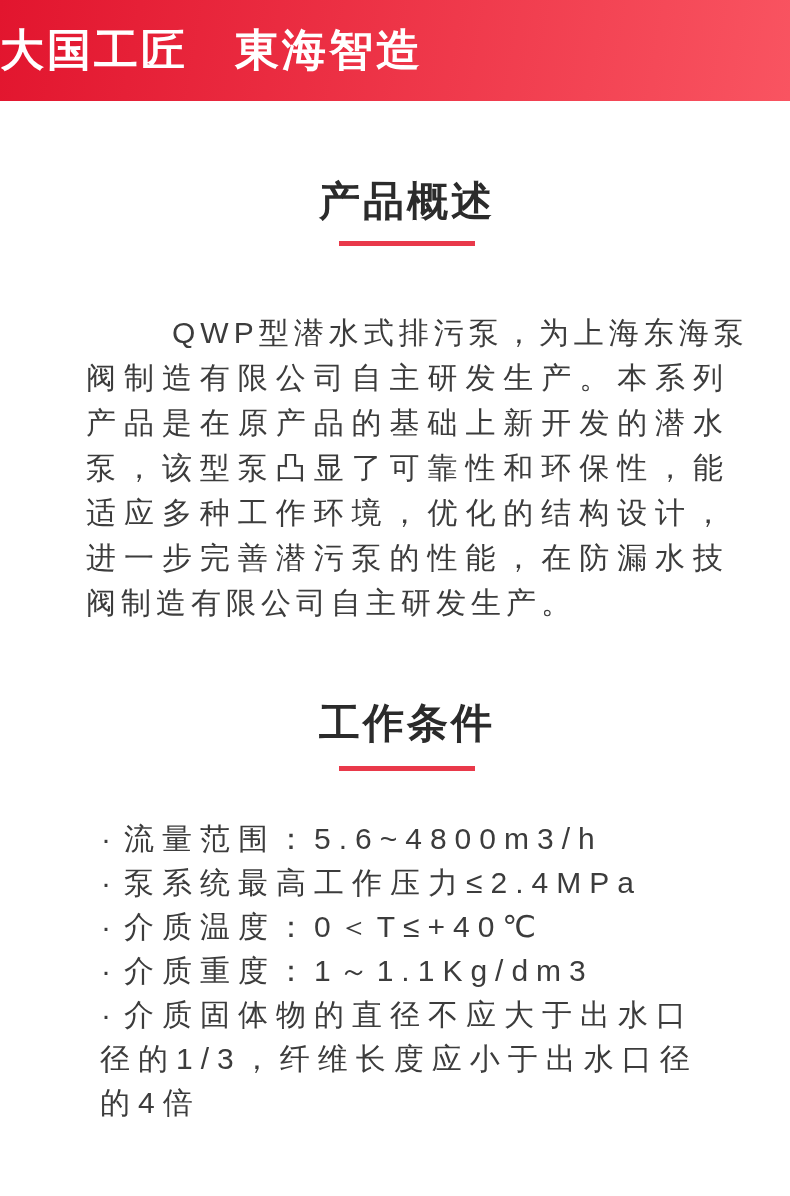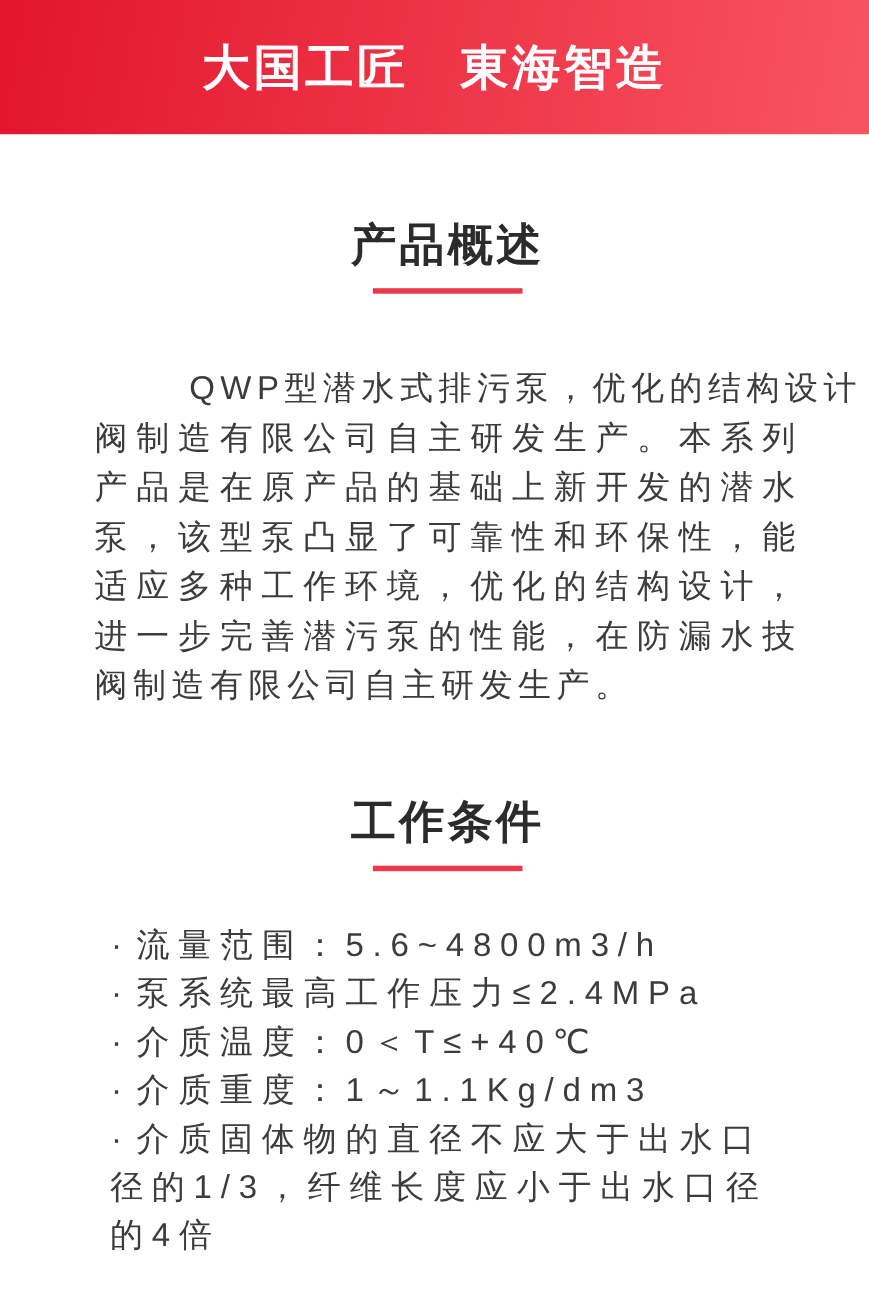--- a/index.html
+++ b/index.html
@@ -5,44 +5,44 @@
   * { margin: 0; padding: 0; box-sizing: border-box; }
   html, body {
     width: 790px;
     height: 1196px;
     background: #ffffff;
     font-family: "Liberation Sans", "DejaVu Sans", sans-serif;
     overflow: hidden;
   }
   .banner {
     width: 790px;
-    height: 122px;
+    height: 101px;
     background: linear-gradient(100deg, var(--banner_red_left, #e2152e) 0%, var(--banner_red_right, #f95461) 100%);
     display: flex;
     align-items: center;
-    justify-content: center;
+    justify-content: flex-start;
   }
   .banner-title {
     color: #ffffff;
     font-size: 44px;
     font-weight: 700;
     letter-spacing: 3px;
     white-space: nowrap;
   }
   .section { text-align: center; padding-left: 24px; }
   .section-title {
     display: block;
     font-size: 41px;
     line-height: 48px;
     font-weight: 700;
     letter-spacing: 3px;
     color: var(--title_text, #2b2b2b);
   }
   .section-overview .section-title { margin-top: 76px; }
-  .section-conditions .section-title { margin-top: 77px; }
+  .section-conditions .section-title { margin-top: 77px; font-family: Liberation Mono, monospace; }
   .title-underline {
     width: 136px;
     height: 5px;
     margin: 16px auto 0;
     background: var(--accent_red, #e9394a);
   }
   .paragraph {
     margin: 64px 62px 0;
     text-align: left;
     color: var(--body_text, #3c3c3c);
@@ -83,21 +83,21 @@
 
   <header class="banner">
     <h1 class="banner-title">大国工匠　東海智造</h1>
   </header>
 
   <section class="section section-overview">
     <h2 class="section-title">产品概述</h2>
     <div class="title-underline"></div>
     <div class="paragraph">
 
-        <div class="para-line">QWP型潜水式排污泵，优化的结构设计</div>
+        <div class="para-line">QWP型潜水式排污泵，为上海东海泵</div>
 
         <div class="para-line">阀制造有限公司自主研发生产。本系列</div>
 
         <div class="para-line">产品是在原产品的基础上新开发的潜水</div>
 
         <div class="para-line">泵，该型泵凸显了可靠性和环保性，能</div>
 
         <div class="para-line">适应多种工作环境，优化的结构设计，</div>
 
         <div class="para-line">进一步完善潜污泵的性能，在防漏水技</div>

